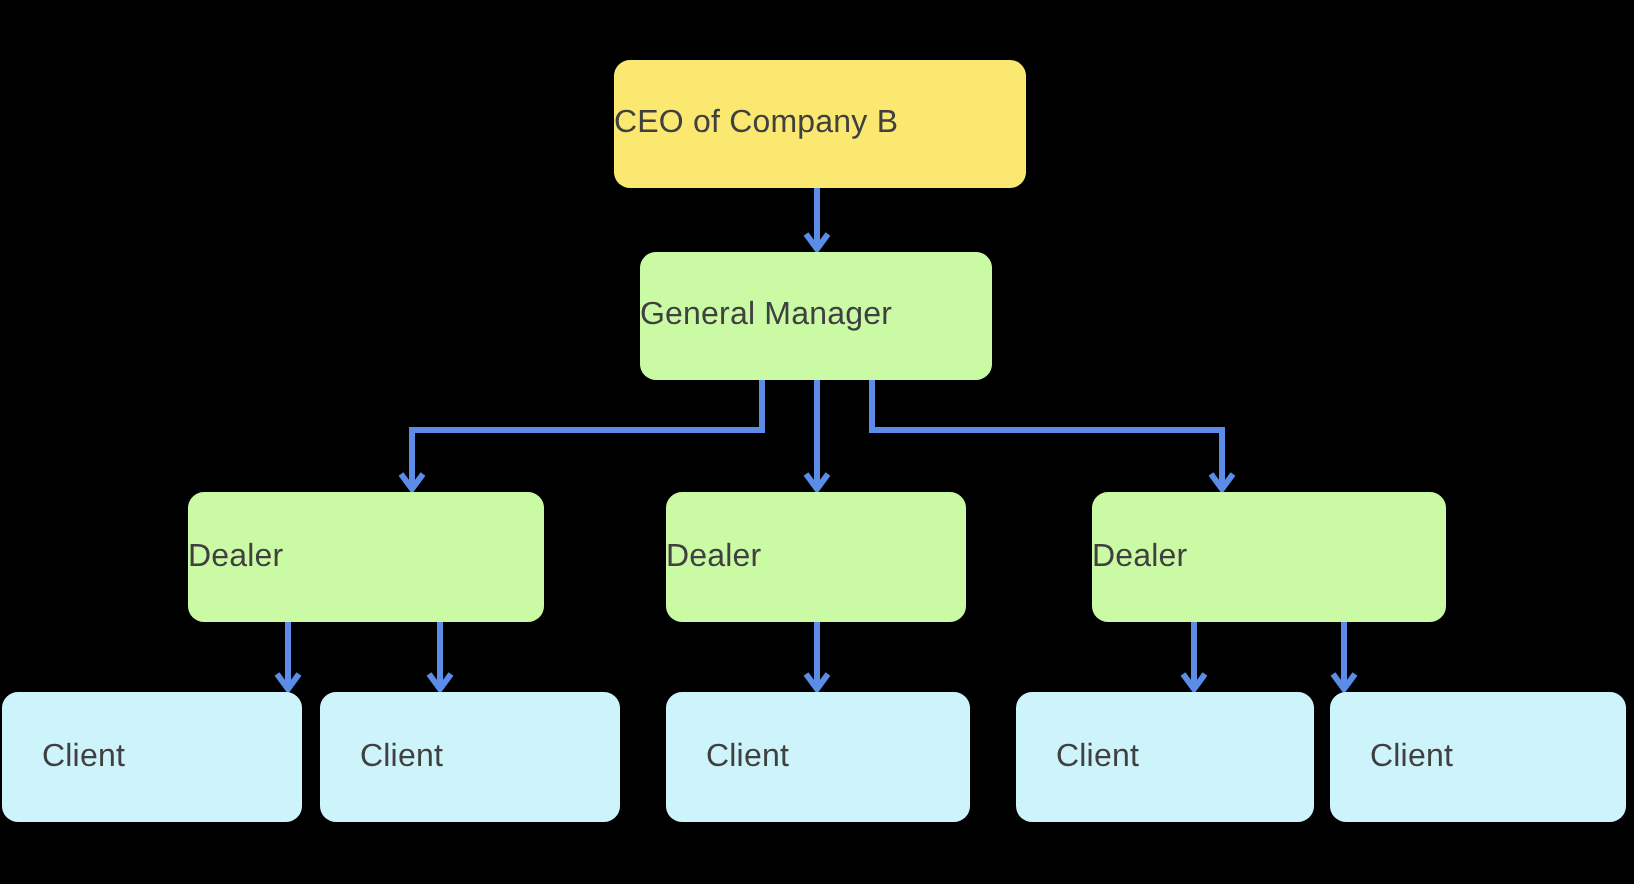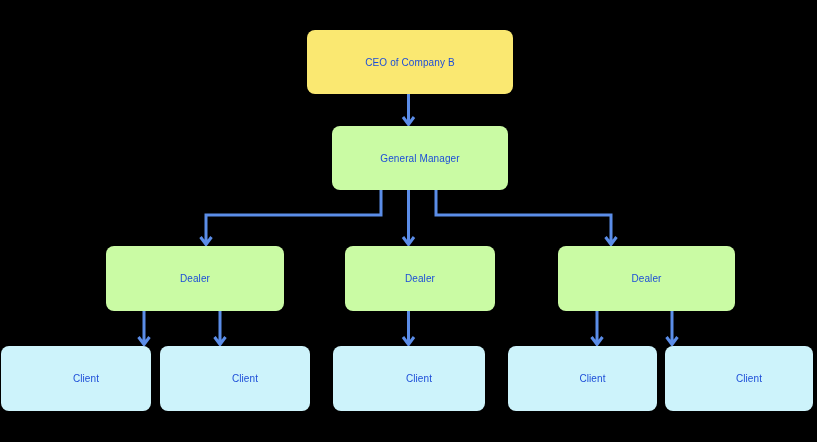--- a/index.html
+++ b/index.html
@@ -19,28 +19,28 @@
     position: absolute;
     left: 0;
     top: 0;
   }
   .node {
     position: absolute;
     box-sizing: border-box;
     border-radius: 8px;
     display: flex;
     align-items: center;
-    justify-content: center;
+    justify-content: flex-start;
     text-align: center;
-    font-size: 10px;
-    color: #1d4ed8;
+    font-size: 16px;
+    color: #404040;
     letter-spacing: 0.1px;
   }
   .node-yellow { background: #fae871; }
-  .node-green  { background: #cafba4; margin-left: 12px; }
+  .node-green  { background: #cafba4; }
   .node-cyan   { background: #cdf3fb; padding-left: 20px; }
 
   
   #n-ceo     { left: 307px; top:  30px; width: 206px; height: 64px; }
   #n-gm      { left: 320px; top: 126px; width: 176px; height: 64px; }
   #n-dealer1 { left:  94px; top: 246px; width: 178px; height: 65px; }
   #n-dealer2 { left: 333px; top: 246px; width: 150px; height: 65px; }
   #n-dealer3 { left: 546px; top: 246px; width: 177px; height: 65px; }
   #n-client1 { left:   1px; top: 346px; width: 150px; height: 65px; }
   #n-client2 { left: 160px; top: 346px; width: 150px; height: 65px; }

